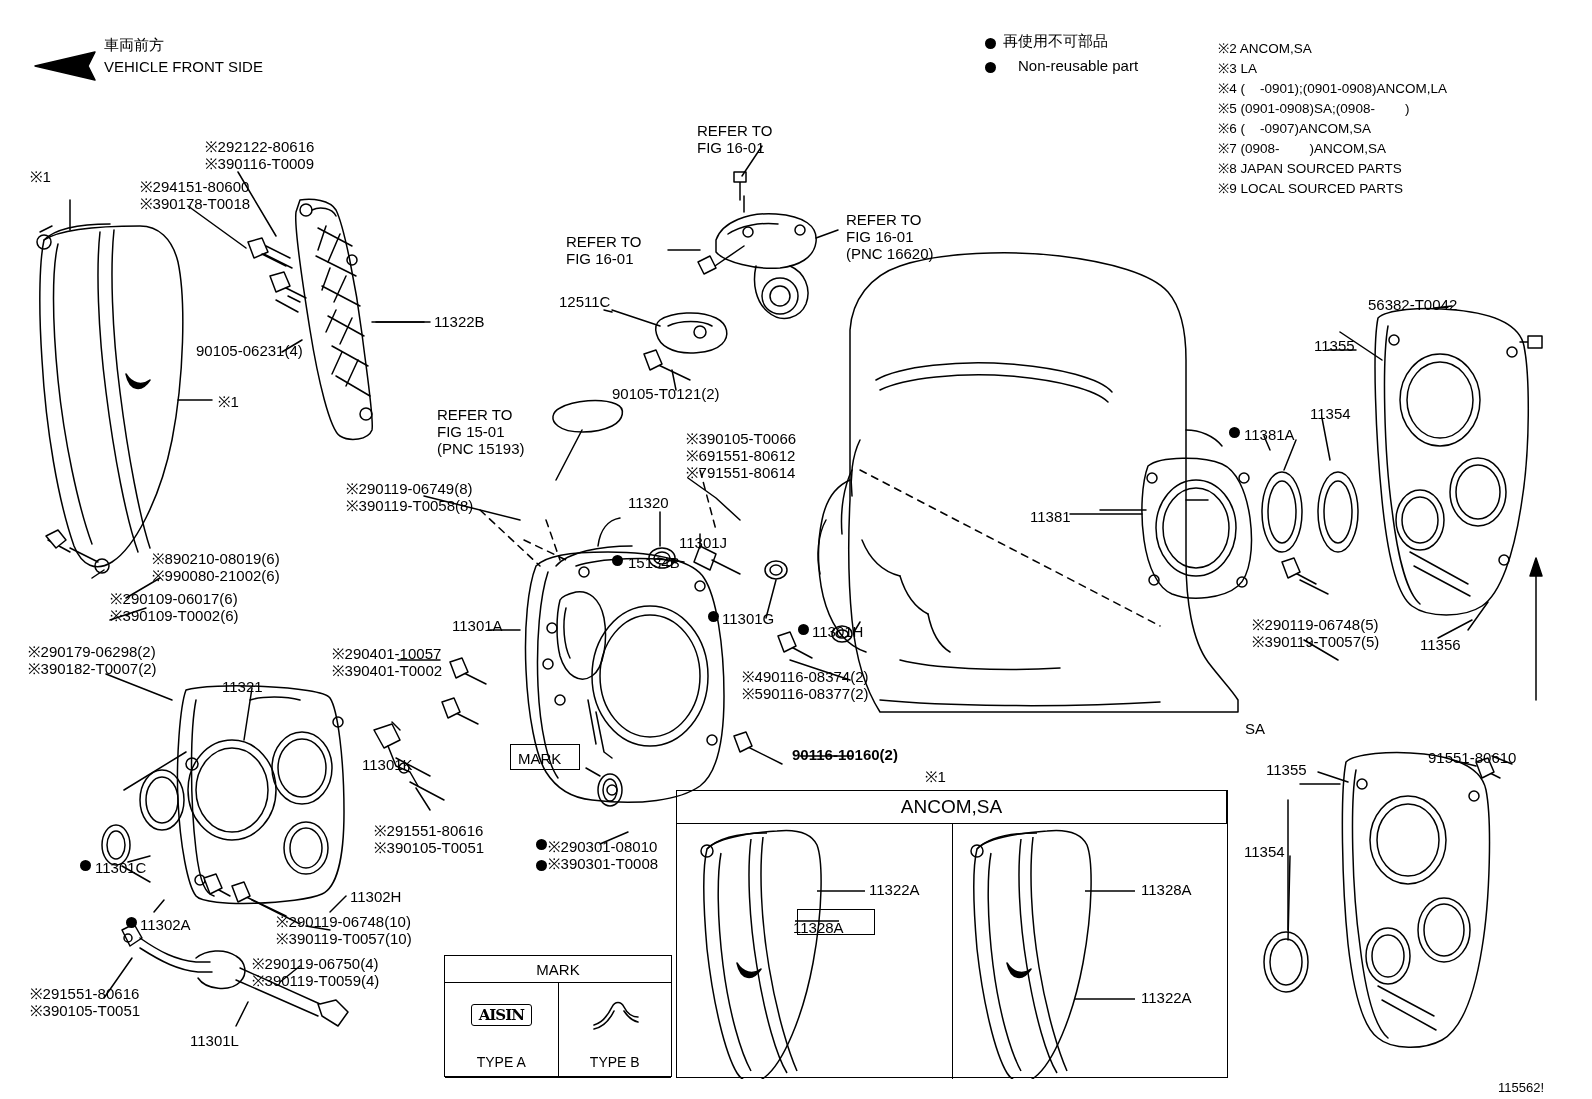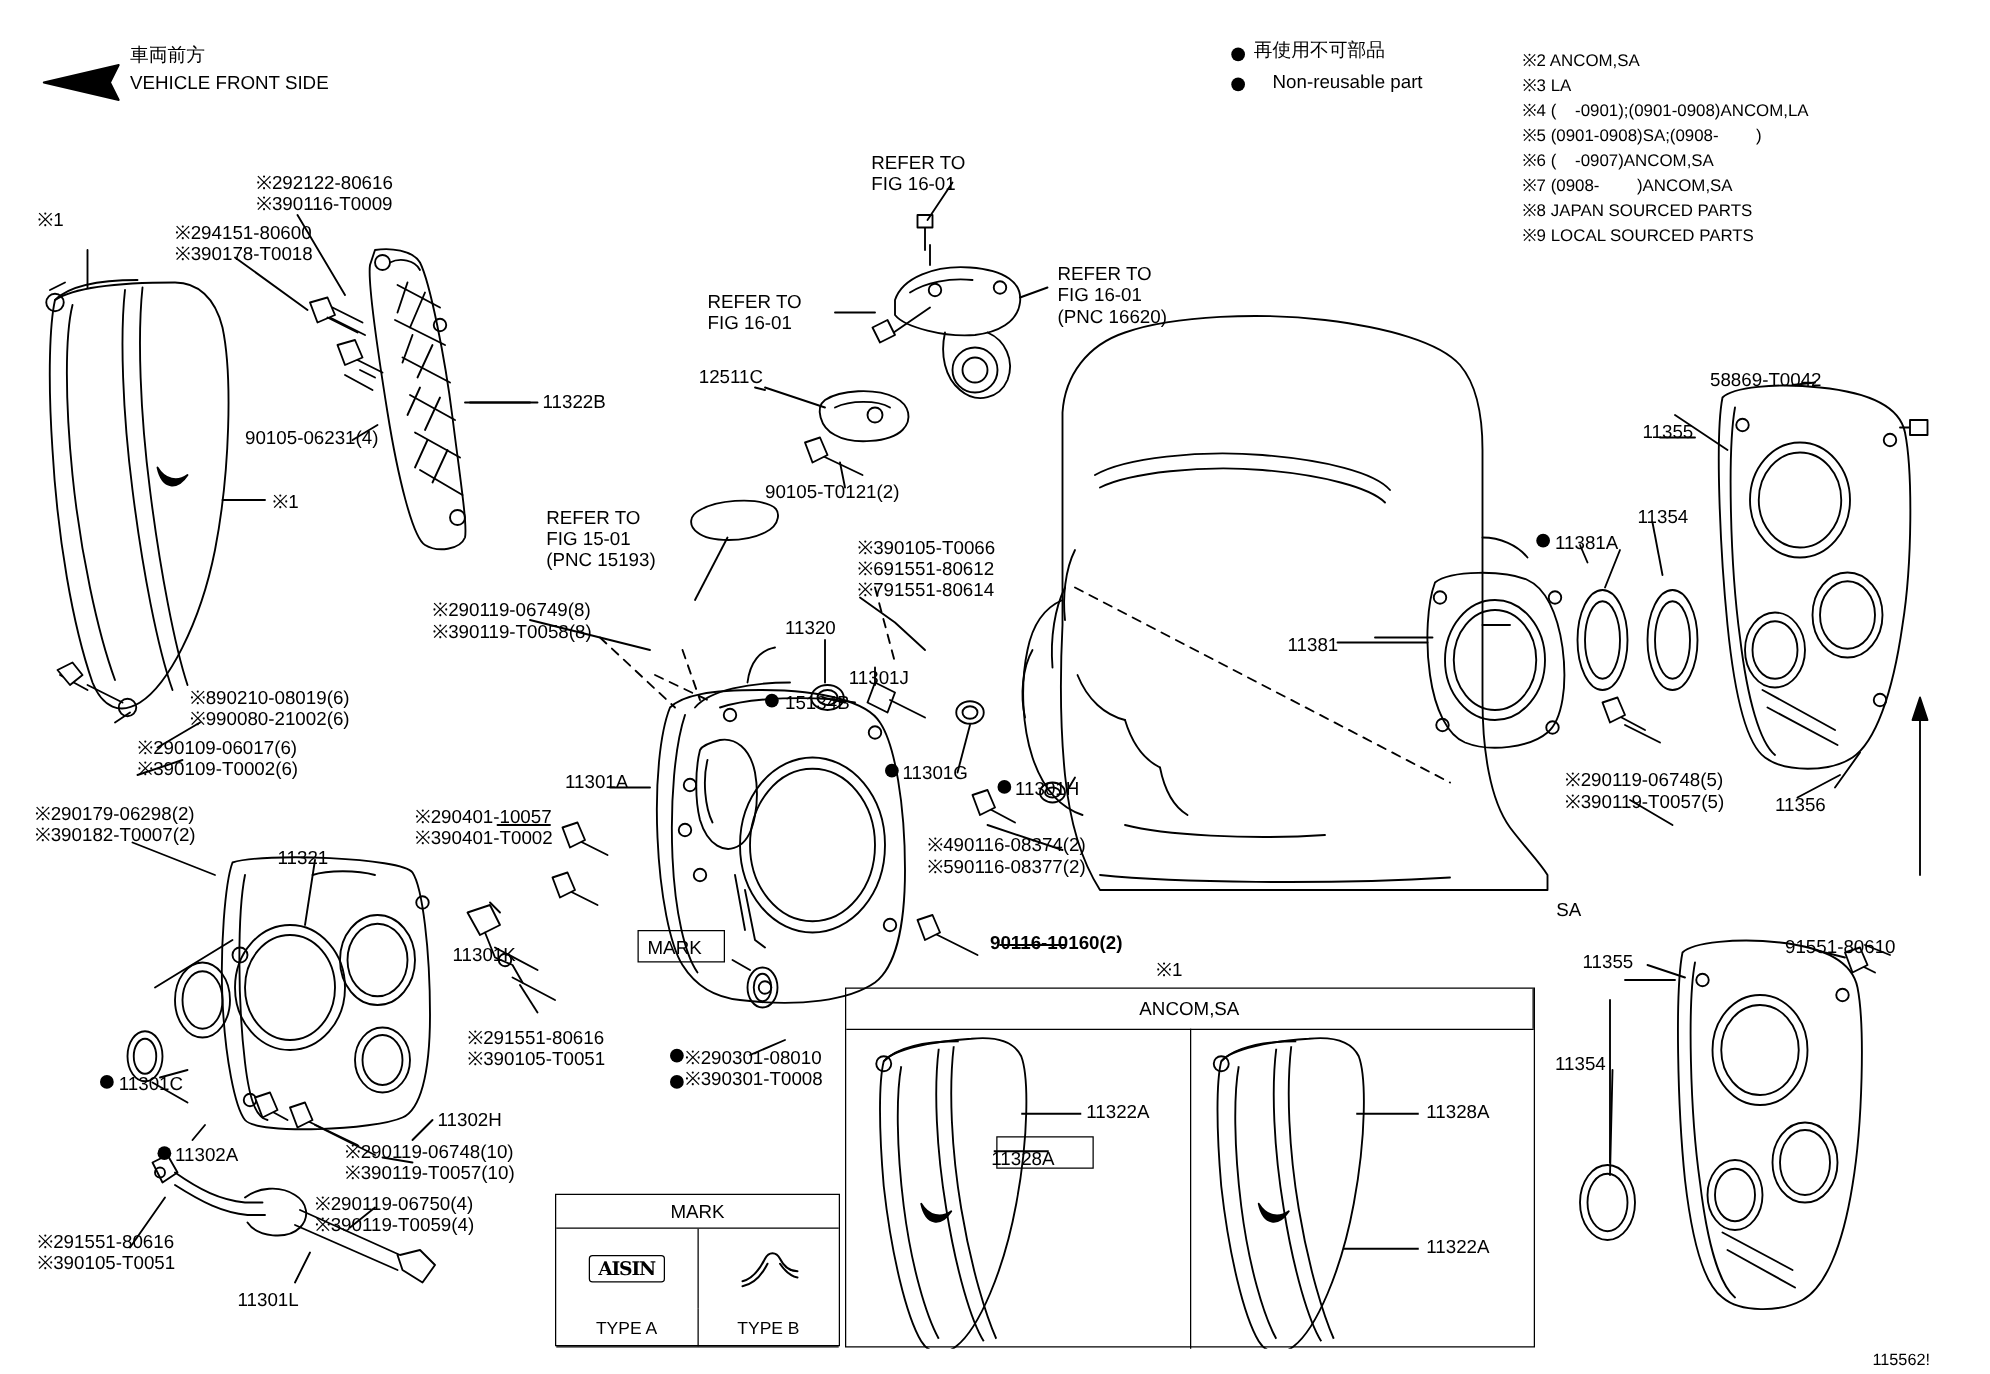--- a/index.html
+++ b/index.html
@@ -427,36 +427,36 @@
       <div class="lbl" style="left: 742px; top: 668px;">※490116-08374(2)
 ※590116-08377(2)</div>
       <div class="lbl" style="left: 792px; top: 746px; font-weight: bold;">90116-10160(2)</div>
       <div class="lbl" style="left: 548px; top: 838px;">※290301-08010
 ※390301-T0008</div>
       <div class="lbl" style="left: 518px; top: 750px;">MARK</div>
       <div class="lbl" style="left: 1030px; top: 508px;">11381</div>
       <div class="lbl" style="left: 1244px; top: 426px;">11381A</div>
       <div class="lbl" style="left: 1310px; top: 405px;">11354</div>
       <div class="lbl" style="left: 1314px; top: 337px;">11355</div>
-      <div class="lbl" style="left: 1368px; top: 296px;">58869-T0042</div>
+      <div class="lbl" style="left: 1368px; top: 296px;">56382-T0042</div>
       <div class="lbl" style="left: 1420px; top: 636px;">11356</div>
       <div class="lbl" style="left: 1252px; top: 616px;">※290119-06748(5)
 ※390119-T0057(5)</div>
       <div class="lbl" style="left: 1245px; top: 720px;">SA</div>
       <div class="lbl" style="left: 1428px; top: 749px;">91551-80610</div>
       <div class="lbl" style="left: 1266px; top: 761px;">11355</div>
       <div class="lbl" style="left: 1244px; top: 843px;">11354</div>
       <div class="lbl" style="left: 925px; top: 768px;">※1</div>
     </div>
 
   <div class="box" style="left:510px;top:744px;width:70px;height:26px;"></div>
 
   <div class="box" style="left:676px;top:790px;width:552px;height:288px;">
     <div style="position:absolute;left:0;top:0;width:100%;height:32px;border-bottom:1.4px solid #000;display:flex;">
-      <div style="flex:1;display:flex;align-items:center;justify-content:center;border-right:1.4px solid #000;font-size:15px;">ANCOM,SA</div>
+      <div style="flex:1;display:flex;align-items:center;justify-content:center;border-right:1.4px solid #000;font-size:19px;">ANCOM,SA</div>
     </div>
     <div style="position:absolute;left:50%;top:32px;width:1.4px;height:256px;background:#000;"></div>
 
     <svg viewBox="0 0 552 288" style="position:absolute;left:0;top:0;width:552px;height:288px;">
       <g fill="none" stroke="#000" stroke-width="1.5" stroke-linejoin="round">
 
         <path d="M30 58 C26 74 26 112 30 158 C36 212 48 262 60 282
                  C66 292 78 294 88 286 C106 272 126 226 136 172
                  C146 118 146 70 140 54 C134 42 120 38 100 40 C70 42 38 48 30 58 Z"></path>
         <path d="M44 62 C40 84 40 126 46 174 C52 222 64 262 74 280"></path>

